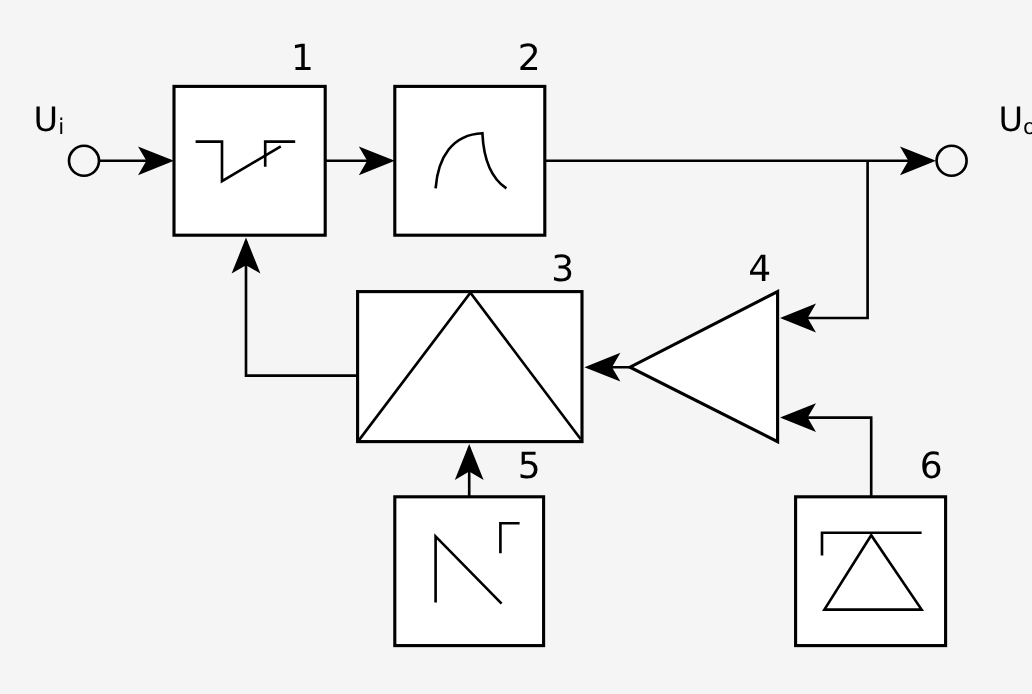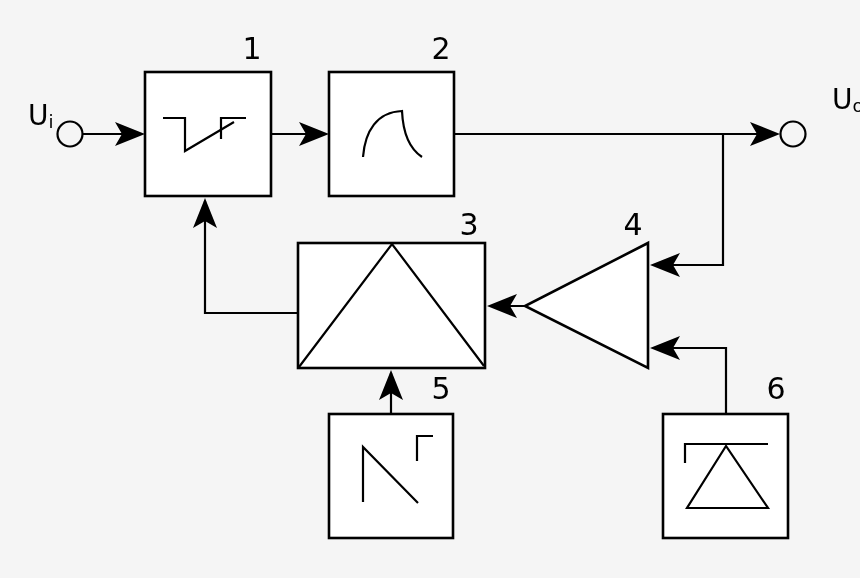--- a/index.html
+++ b/index.html
@@ -88,21 +88,21 @@
         <polygon points="780,134 750,122 757,134 750,146"></polygon>
         <polygon points="650,265 680,253 673,265 680,277"></polygon>
         <polygon points="487,306 517,294 510,306 517,318"></polygon>
         <polygon points="650,348 680,336 673,348 680,360"></polygon>
         <polygon points="391,370 379,400 391,393 403,400"></polygon>
         <polygon points="205,198 193,228 205,221 217,228"></polygon>
       </g>
     </g>
   </svg>
 
-  <div class="term-lbl" style="left:28px; top:86px;margin-top:16px;"><span>U</span><span class="sub">i</span></div>
+  <div class="term-lbl" style="left:28px; top:86px;"><span>U</span><span class="sub">i</span></div>
 
   <div class="term-lbl" style="left:832px; top:86px;"><span>U</span><span class="sub">o</span></div>
 
   <div class="lbl" style="left:252px; top:49px;">1</div>
   <div class="lbl" style="left:441px; top:49px;">2</div>
   <div class="lbl" style="left:469px; top:225px;">3</div>
   <div class="lbl" style="left:633px; top:225px;">4</div>
   <div class="lbl" style="left:441px; top:389px;">5</div>
   <div class="lbl" style="left:776px; top:389px;">6</div>
 

